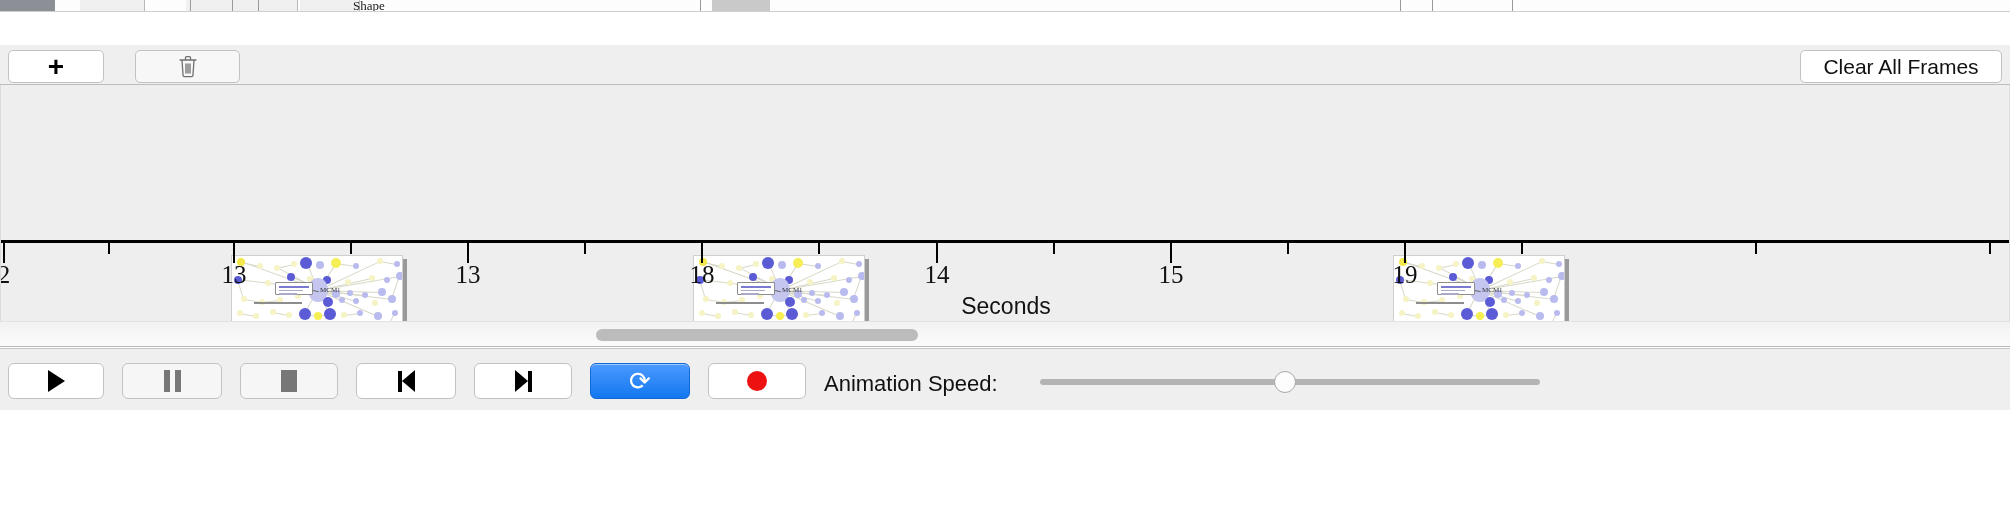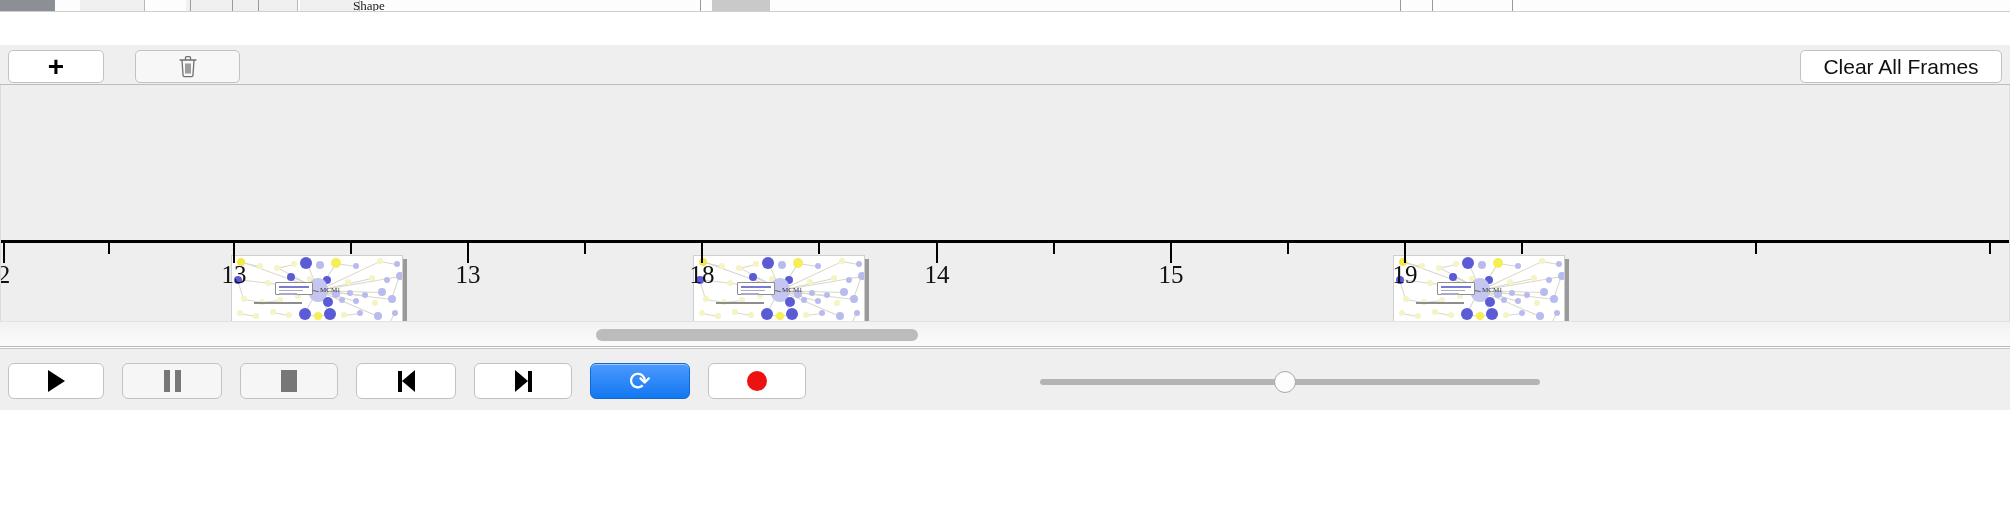--- a/index.html
+++ b/index.html
@@ -522,20 +522,21 @@
     <div id="tick-labels-layer">
         <div class="tick-label" style="left: 3px;">2</div>
         <div class="tick-label" style="left: 233px;">13</div>
         <div class="tick-label" style="left: 467px;">13</div>
         <div class="tick-label" style="left: 701px;">18</div>
         <div class="tick-label" style="left: 936px;">14</div>
         <div class="tick-label" style="left: 1170px;">15</div>
         <div class="tick-label" style="left: 1404px;">19</div>
       </div>
 
+    <div class="axis-title">Seconds</div>
   </div>
 
   <div class="scroll-track">
     <div id="scroll-thumb" class="scroll-thumb" style="left: 596px; width: 322px;"></div>
   </div>
 
   <div class="controls">
     <div id="ctrl-buttons">
         <div class="cbtn" style="left: 8px; width: 96px;">
           <div class="glyph-play"></div>
@@ -562,18 +563,19 @@
           </div>
         </div>
         <div class="cbtn active" style="left: 590px; width: 100px;">
           <div class="glyph-loop">⟳</div>
         </div>
         <div class="cbtn" style="left: 708px; width: 98px;">
           <div class="glyph-rec"></div>
         </div>
       </div>
 
+    <span class="speed-label" id="speed-label" style="left: 824px;">Animation Speed:</span>
 
     <div id="slider-track" class="slider-track" style="left: 1040px; width: 500px;"></div>
     <div id="slider-knob" class="slider-knob" style="left: 1274px;"></div>
   </div>
 
 </div>
 
 </body></html>

